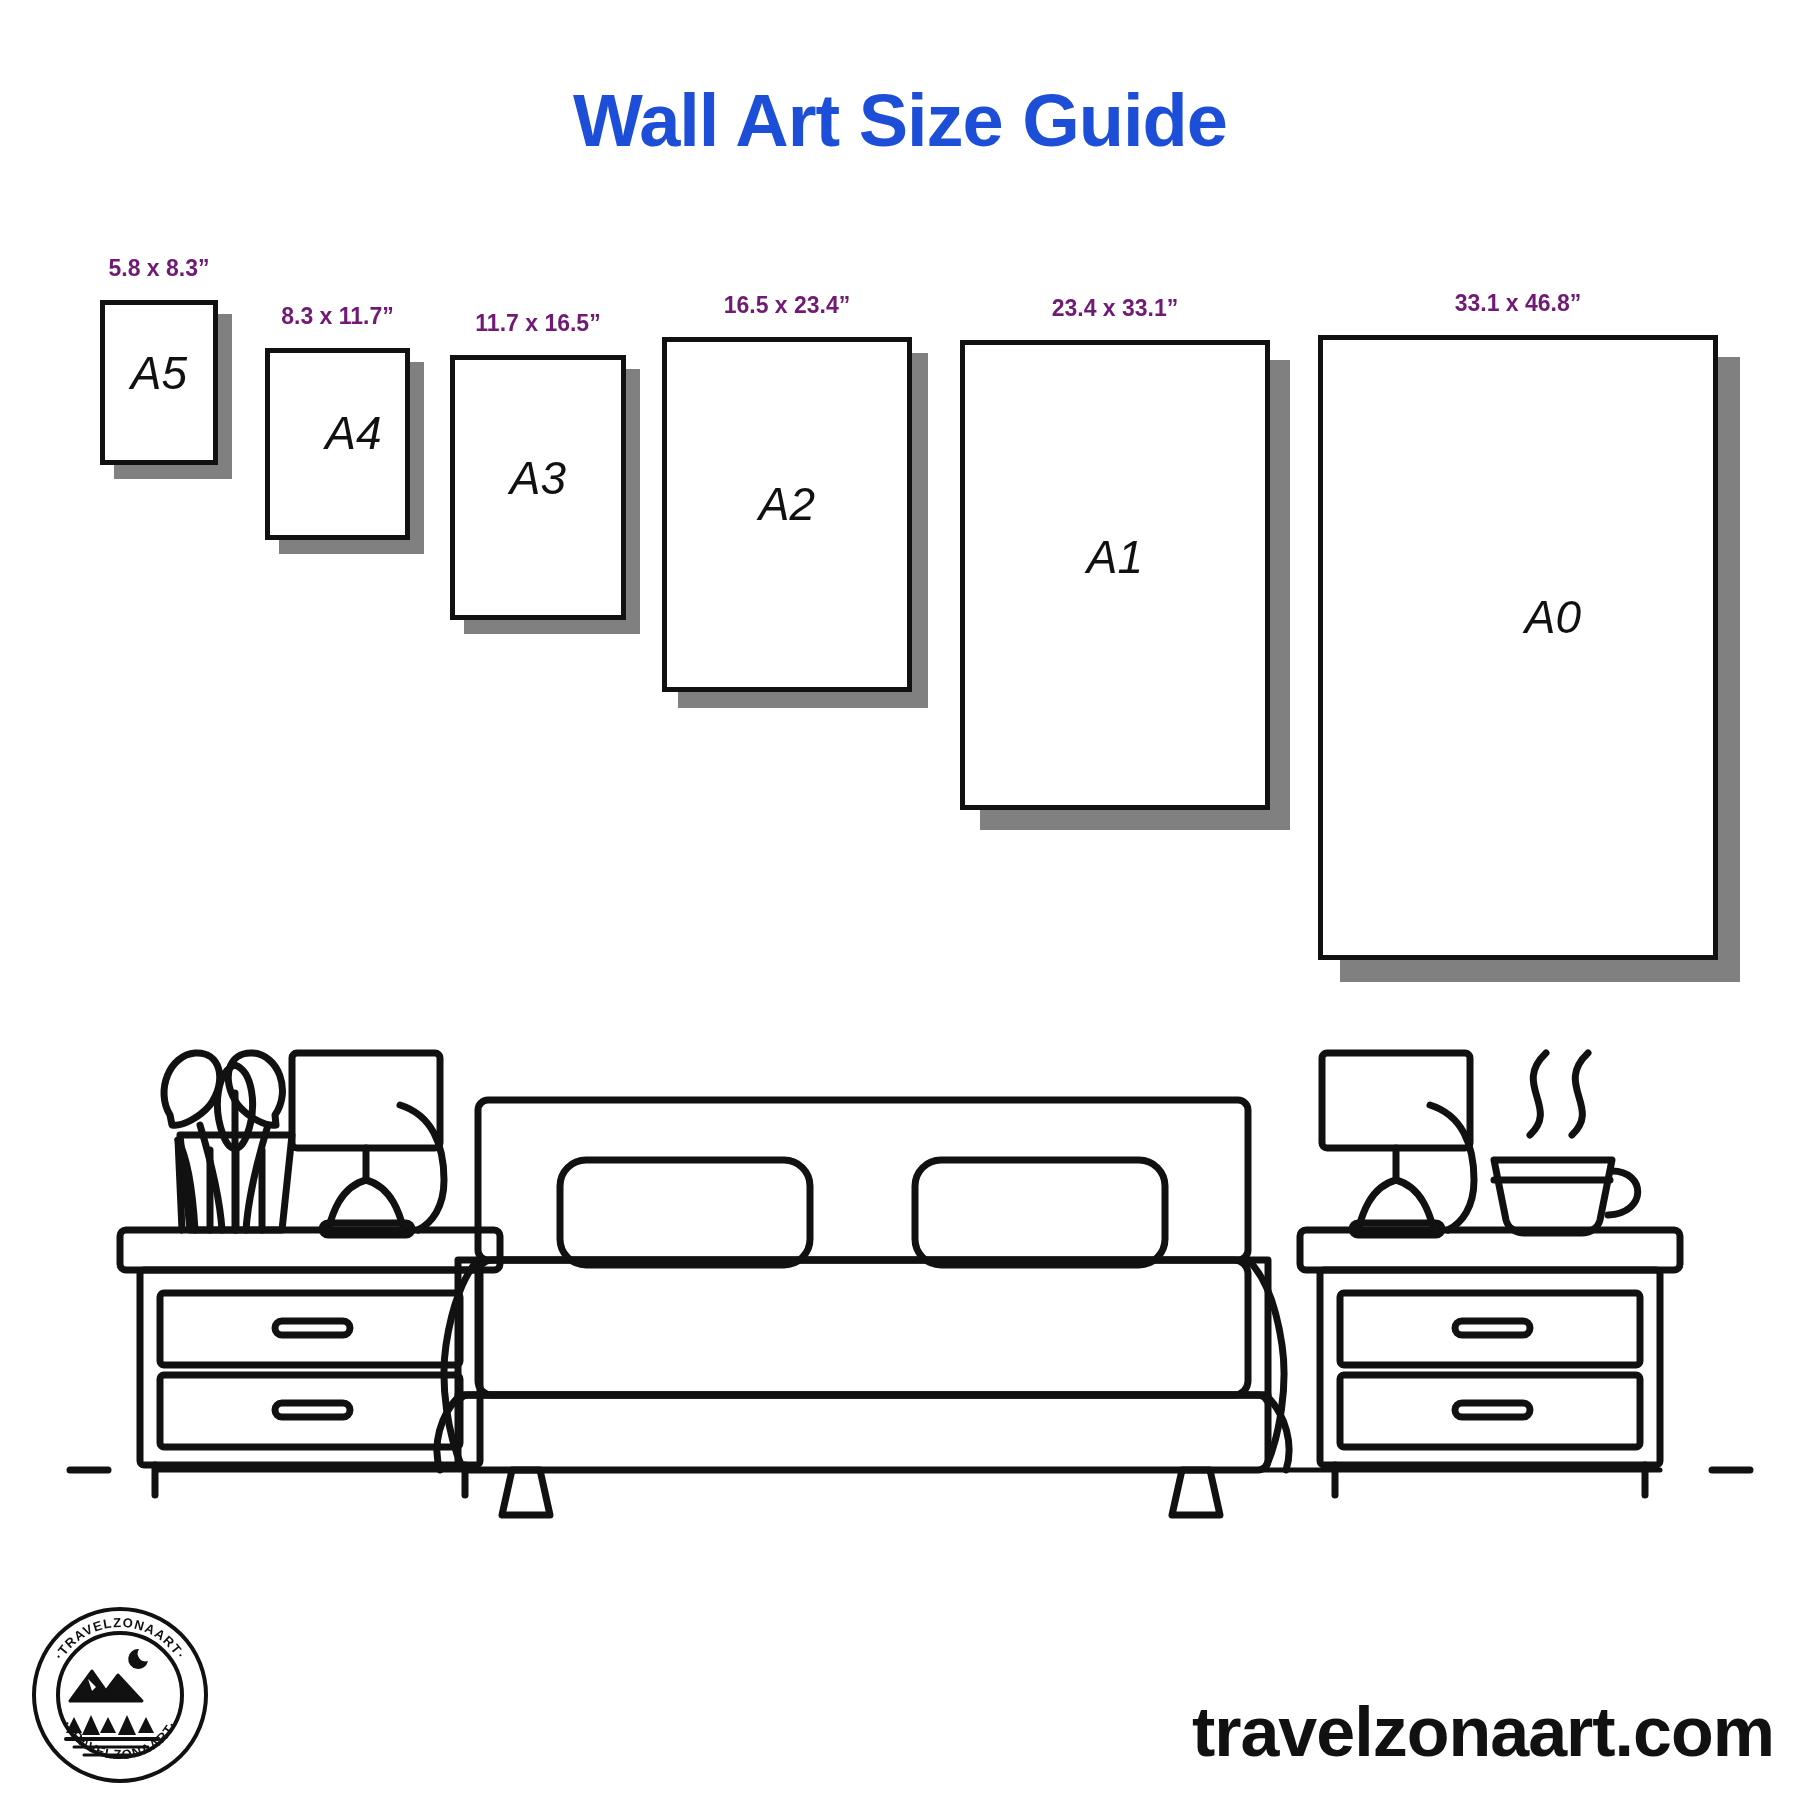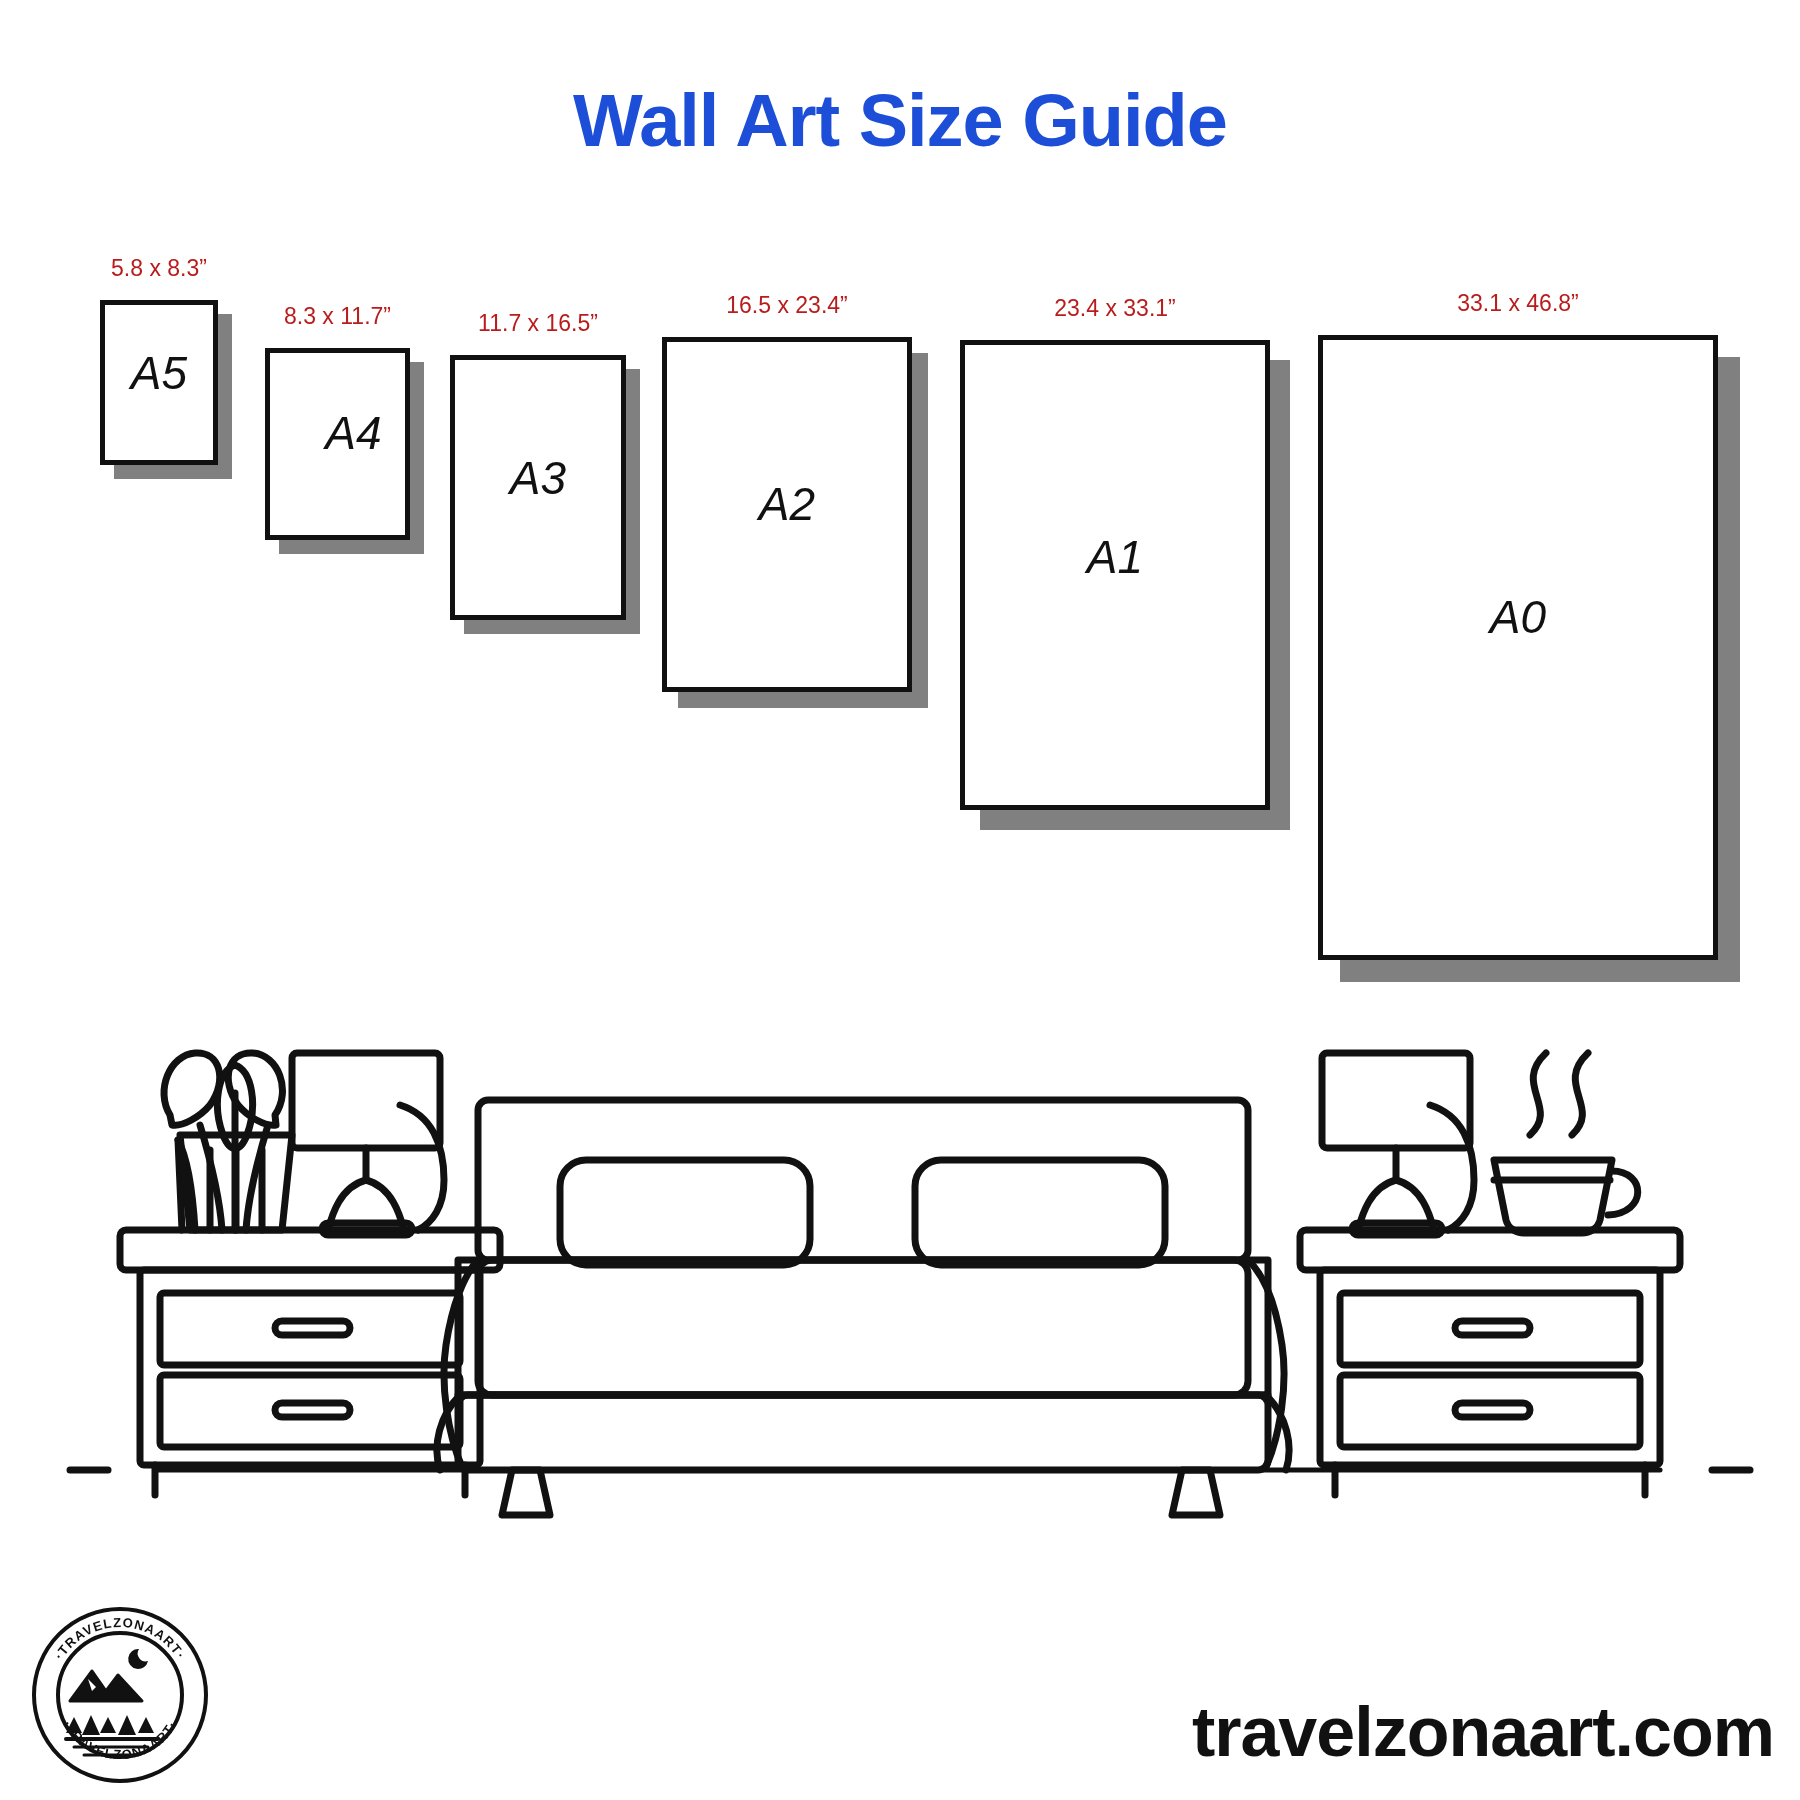--- a/index.html
+++ b/index.html
@@ -38,22 +38,22 @@
     height: 1050px;
   }
   .frame-group {
     position: absolute;
   }
   .frame-dim {
     position: absolute;
     width: 100%;
     text-align: center;
     font-size: 23px;
-    font-weight: normal;
-    color: #b91c1c;
+    font-weight: bold;
+    color: #701a75;
     white-space: nowrap;
   }
   .frame-shadow {
     position: absolute;
     background: #808080;
   }
   .frame-box {
     position: absolute;
     background: #ffffff;
     border: 5px solid #111111;
@@ -136,21 +136,21 @@
     <div class="frame-dim" style="top:-45px;">23.4 x 33.1”</div>
     <div class="frame-shadow" style="left:20px; top:20px; width:310px; height:470px;"></div>
     <div class="frame-box" style="left:0; top:0; width:310px; height:470px;"></div>
     <div class="frame-label" style="top:190px;">A1</div>
   </div>
 
   <div class="frame-group" style="left:1318px; top:335px; width:400px; height:625px;">
     <div class="frame-dim" style="top:-45px;">33.1 x 46.8”</div>
     <div class="frame-shadow" style="left:22px; top:22px; width:400px; height:625px;"></div>
     <div class="frame-box" style="left:0; top:0; width:400px; height:625px;"></div>
-    <div class="frame-label" style="top:255px;">A0</div>
+    <div class="frame-label" style="top:255px;padding-left:35px;">A0</div>
   </div>
 
 </div>
 
 <svg id="room-illustration" viewBox="0 0 1700 560" fill="none" stroke="#111111" stroke-width="7" stroke-linejoin="round" stroke-linecap="round">
 
   <line x1="10" y1="495" x2="48" y2="495"></line>
   <line x1="1652" y1="495" x2="1690" y2="495"></line>
   <line x1="95" y1="495" x2="1600" y2="495" stroke-width="5"></line>
 

